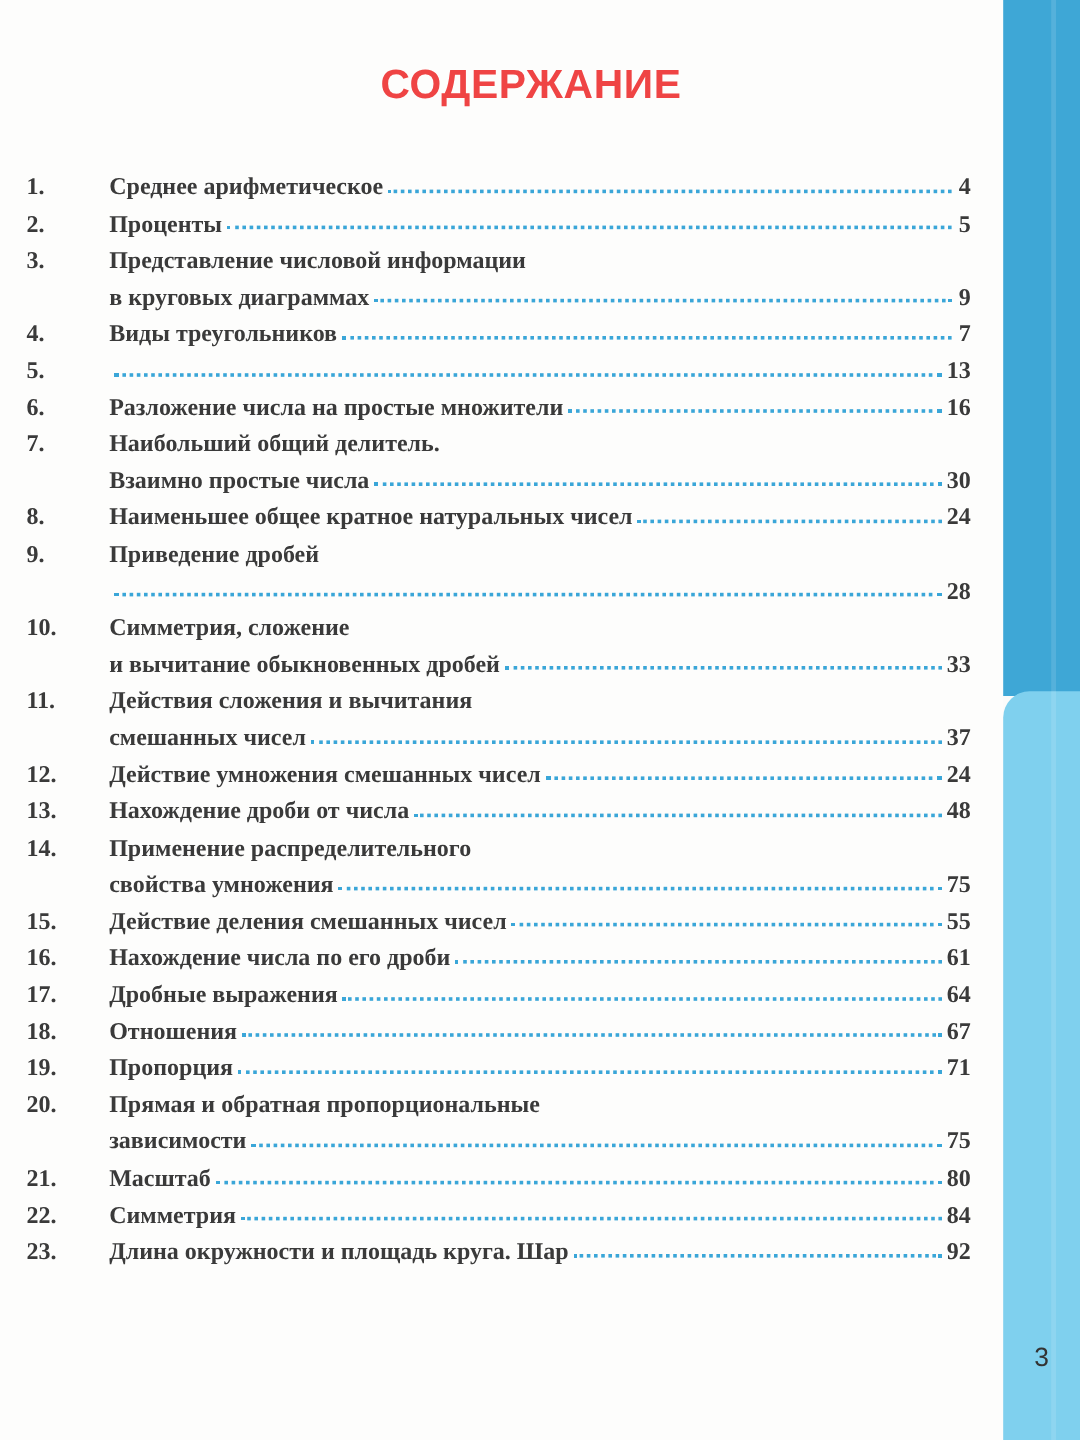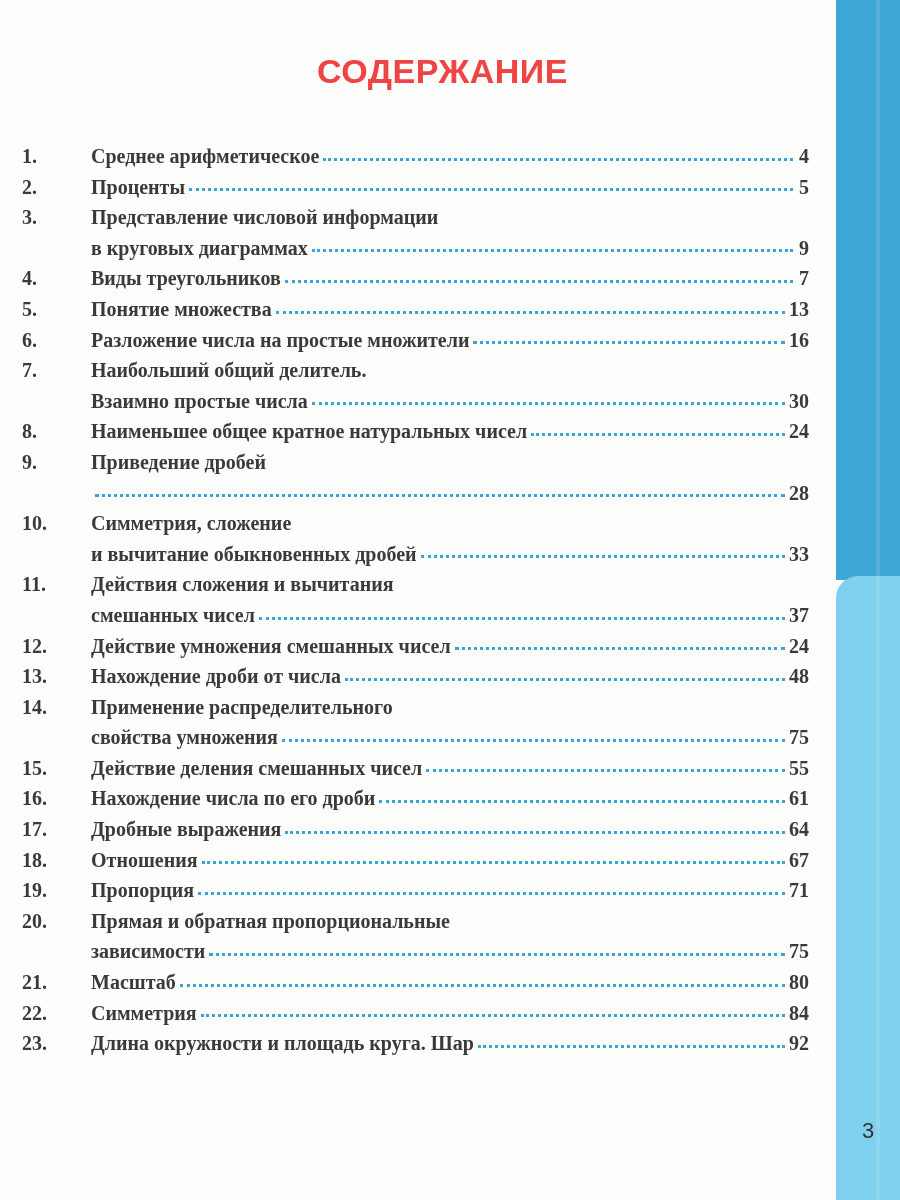--- a/index.html
+++ b/index.html
@@ -52,21 +52,20 @@
       <span class="pg">9</span>
     </div>
     <div class="row">
       <span class="num">4.</span>
       <span class="text">Виды треугольников</span>
       <span class="leader"></span>
       <span class="pg">7</span>
     </div>
     <div class="row">
       <span class="num">5.</span>
-      <span class="text">Понятие множества</span>
       <span class="leader"></span>
       <span class="pg">13</span>
     </div>
     <div class="row">
       <span class="num">6.</span>
       <span class="text">Разложение числа на простые множители</span>
       <span class="leader"></span>
       <span class="pg">16</span>
     </div>
     <div class="row">

